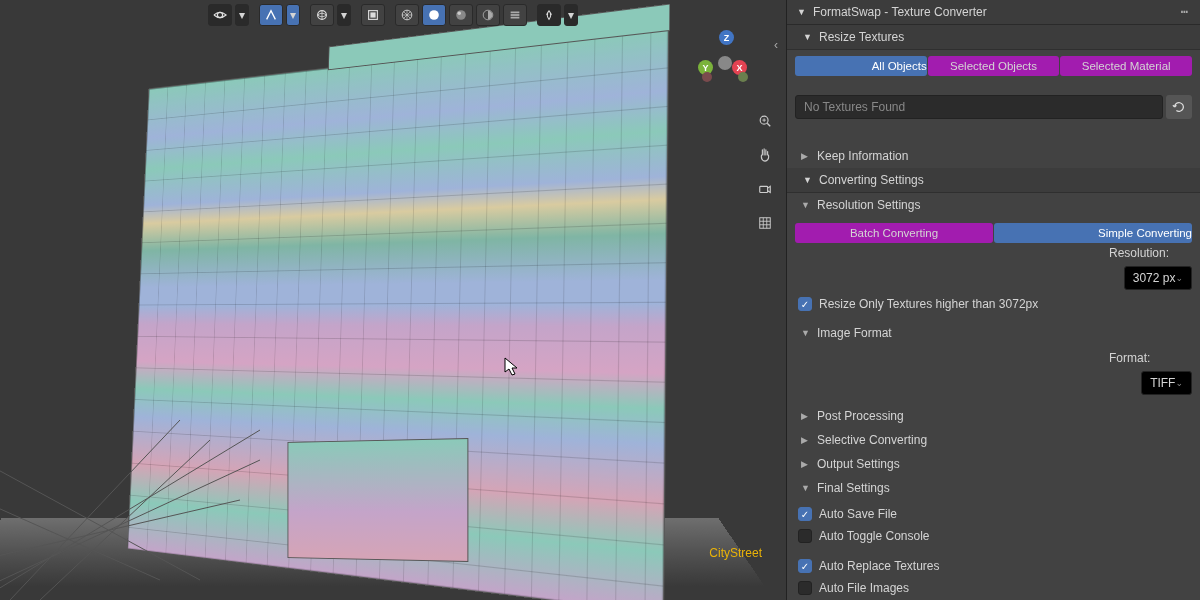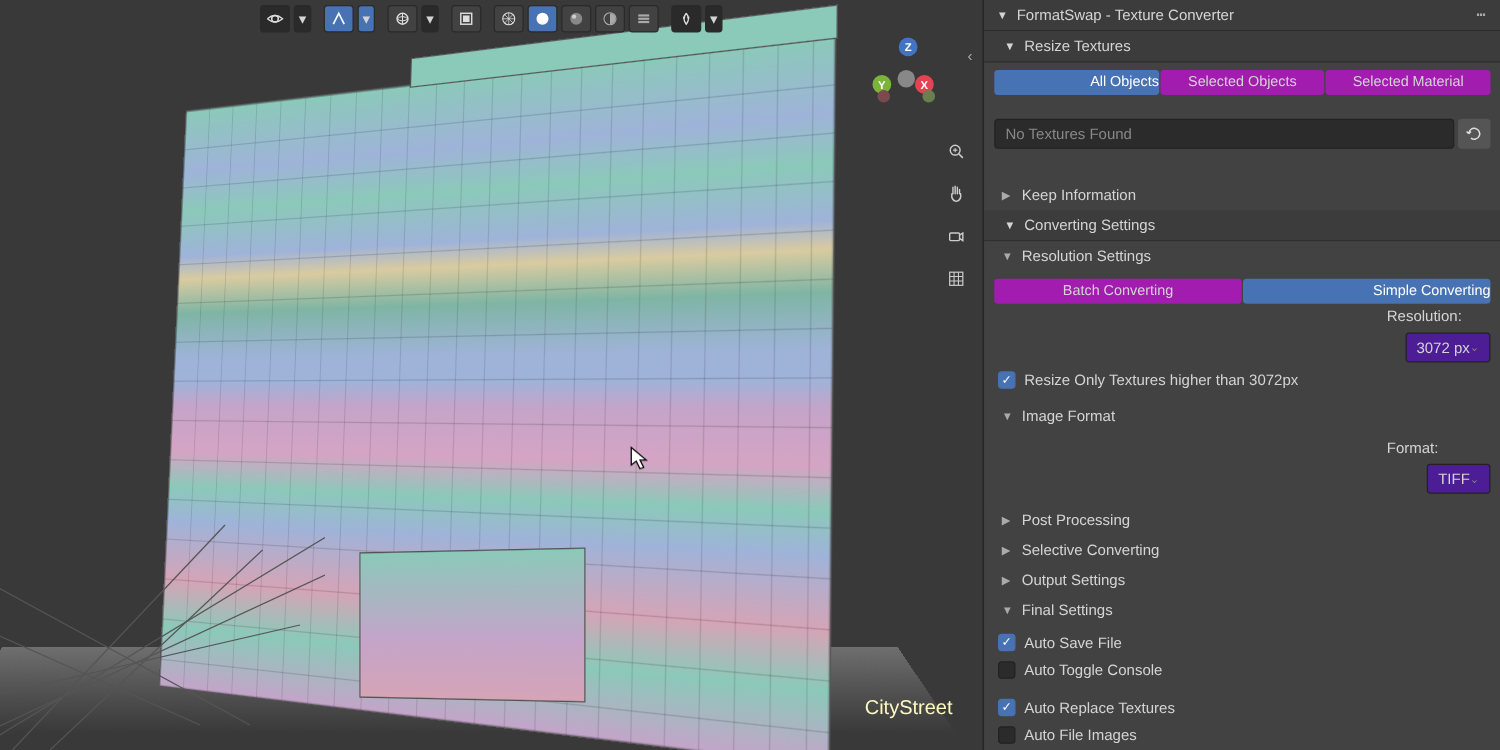--- a/index.html
+++ b/index.html
@@ -14,21 +14,21 @@
 .gizmo .center { position:absolute; width:14px; height:14px; background:#888; border-radius:50%; top:50%; left:50%; transform:translate(-50%,-50%); }
 .gizmo .ball { position:absolute; width:15px; height:15px; border-radius:50%; display:flex; align-items:center; justify-content:center; font-size:9px; font-weight:bold; color:#fff; }
 .gizmo .r { background:#e34352; left:38px; top:28px; }
 .gizmo .g { background:#7bb33b; left:4px; top:28px; }
 .gizmo .b { background:#4175c4; left:25px; top:-2px; }
 .gizmo .r2 { background:#7a4a4d; left:8px; top:40px; width:10px; height:10px; }
 .gizmo .g2 { background:#6a7f4e; left:44px; top:40px; width:10px; height:10px; }
 .chev { position:absolute; right:8px; top:38px; color:#aaa; font-size:12px; cursor:pointer; }
 .side-icons { position:absolute; right:10px; top:110px; display:flex; flex-direction:column; gap:12px; align-items:center; }
 .side-icons .si { width:22px; height:22px; display:flex; align-items:center; justify-content:center; color:#ccc; cursor:pointer; font-size:15px; }
-.scene-label { position:absolute; right:24px; bottom:24px; color:#fef9c3; font-size:16px; }
+.scene-label { position:absolute; right:24px; bottom:40px; color:#eab308; font-size:12px; }
 .canvas-area { position:absolute; inset:0; overflow:hidden; }
 .building { position:absolute; left:70px; top:50px; width:590px; height:530px; background:linear-gradient(180deg,#8bc9b9 0%,#9fb3d9 11%,#8bc9b9 18%,#9fb3d9 26%,#d9cba0 30%,#7fb5a4 36%,#9fb3d9 44%,#9fb3d9 48%,#c4a4c9 52%,#d5a4c4 60%,#8bc9b9 66%,#9fb3d9 72%,#d5a4b6 82%,#8bc9b9 90%,#c4a4c9 100%); transform:perspective(900px) rotateY(-22deg) rotateX(4deg); transform-origin:60% 50%; border:1px solid #555; box-shadow:inset 0 0 0 1px rgba(0,0,0,0.15); }
 .building::before { content:""; position:absolute; inset:0; background:repeating-linear-gradient(180deg,rgba(0,0,0,0.15) 0,rgba(0,0,0,0.15) 1px,transparent 1px,transparent 36px),repeating-linear-gradient(90deg,rgba(0,0,0,0.12) 0,rgba(0,0,0,0.12) 1px,transparent 1px,transparent 26px); }
 .building::after { content:""; position:absolute; top:-24px; left:40%; width:60%; height:24px; background:#8bc9b9; border:1px solid #555; }
 .annex { position:absolute; left:280px; top:440px; width:190px; height:120px; background:linear-gradient(180deg,#8bc9b9 0%,#c4a4c9 60%,#d5a4b6 100%); transform:perspective(900px) rotateY(-18deg); border:1px solid #555; }
 .ground { position:absolute; left:-20px; top:490px; width:760px; height:120px; background:linear-gradient(180deg,#6f6f6f 0%,#393939 100%); transform:perspective(800px) rotateX(55deg); }
 .wires { position:absolute; left:-20px; top:380px; width:280px; height:220px; pointer-events:none; }
 .wires line { stroke:#555; stroke-width:1; }
 .cursor { position:absolute; left:504px; top:357px; pointer-events:none; }
 
@@ -42,21 +42,21 @@
 .sec-head { padding:5px 16px; display:flex; align-items:center; gap:6px; cursor:pointer; background:#3c3c3c; border-bottom:1px solid #2f2f2f; }
 .sec-head .tri { font-size:9px; width:10px; }
 .sec-body { padding:3px 8px 6px 8px; }
 .sub-head { padding:5px 14px; display:flex; align-items:center; gap:6px; cursor:pointer; background:#424242; }
 .sub-head .tri { font-size:9px; width:10px; color:#aaa; }
 .tabbar { display:flex; gap:1px; margin:3px 0; }
 .tabbar .tab { flex:1; text-align:center; padding:4px 0; background:#a21caf; border-radius:3px; cursor:pointer; font-size:11.5px; }
 .tabbar .tab.active { background:#4772b3; color:#fff;text-align:right; }
 .field-row { display:flex; align-items:flex-end; gap:6px; margin:3px 0;flex-direction:column; }
 .field-row .lbl { width:86px; padding-left:3px; }
-.field-row .val { flex:1; background:#4c1d95; border:1px solid #222; border-radius:3px; padding:4px 8px; display:flex; align-items:center; justify-content:space-between; cursor:pointer; }
+.field-row .val { flex:1; background:#000000; border:1px solid #222; border-radius:3px; padding:4px 8px; display:flex; align-items:center; justify-content:space-between; cursor:pointer; }
 .field-row .val .dd { font-size:9px; color:#888; }
 .search-row { display:flex; gap:3px; margin:19px 0; }
 .search-row .sinput { flex:1; background:#2b2b2b; border:1px solid #222; border-radius:3px; padding:4px 8px; color:#888; }
 .search-row .sbtn { width:26px; background:#555; border-radius:3px; display:flex; align-items:center; justify-content:center; cursor:pointer; }
 .check-row { display:flex; align-items:center; gap:7px; padding:4px 3px; }
 .check-row .cb { width:14px; height:14px; border-radius:3px; background:#2b2b2b; border:1px solid #222; display:flex; align-items:center; justify-content:center; cursor:pointer; }
 .check-row .cb.on { background:#4772b3; border-color:#4772b3; color:#fff; font-size:10px; }
 svg.ico { width:14px; height:14px; }
 </style>
 </head>

